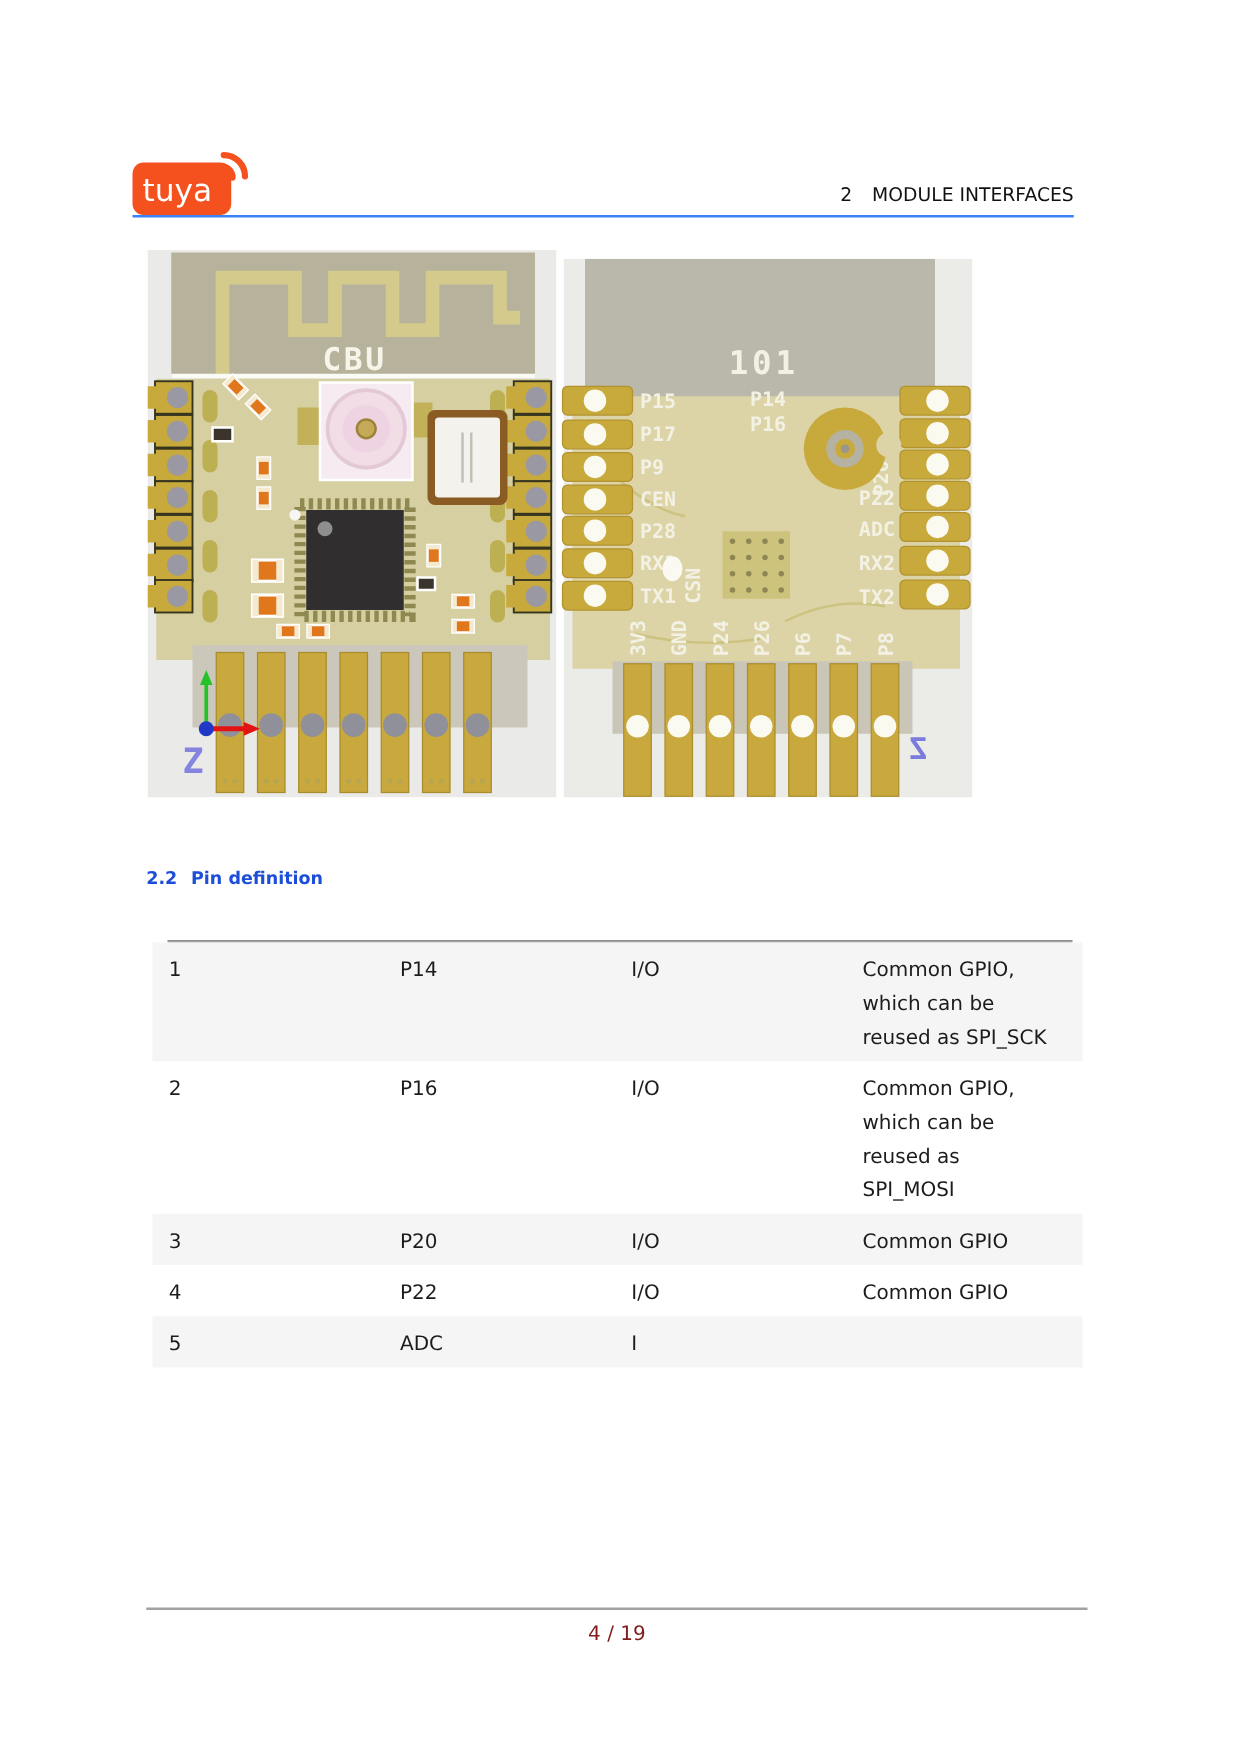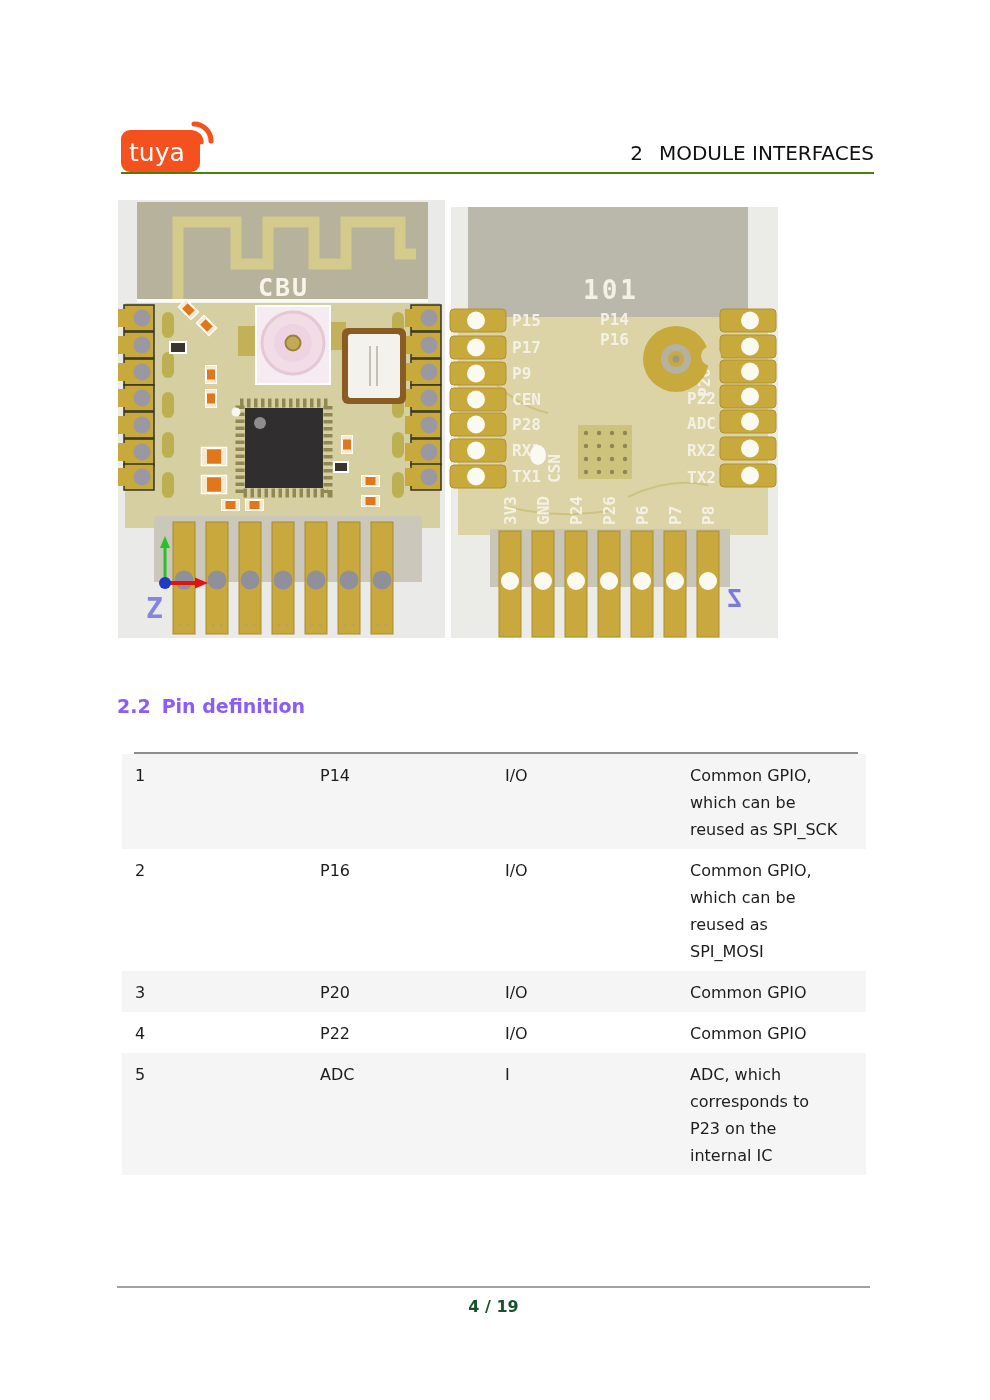--- a/index.html
+++ b/index.html
@@ -2,54 +2,54 @@
 <html><head>
 <meta charset="utf-8">
 <style>
   html,body { margin:0; padding:0; background:#ffffff; }
   .page {
     position:relative; width:990px; height:1400px; background:#ffffff;
     font-family:"DejaVu Sans", sans-serif; color:#1f1f1f; overflow:hidden;
   }
   
   .doc-header {
-    position:absolute; left:121px; top:120px; width:753px; height:52px;
-    border-bottom:2px solid #4d7c0f;
+    position:absolute; left:106px; top:120px; width:753px; height:52px;
+    border-bottom:2px solid #3b82f6;
   }
   .tuya-logo { position:absolute; left:0; top:0; overflow:visible; }
   .doc-header-title {
-    position:absolute; right:0; bottom:7px; font-size:20px; color:#111;
+    position:absolute; right:0; bottom:7px; font-size:15px; color:#111;
   }
   .doc-header-title .num { margin-right:16px; }
   
   .figures { position:absolute; left:118px; top:200px; width:714px; height:438px; }
   .pcb { position:absolute; }
   .pcb.front { left:0; top:0; }
   .pcb.back  { left:330px; top:7px; }
   .pcb text { font-family:"DejaVu Sans Mono", monospace; font-weight:bold; }
   
   .section-heading {
-    position:absolute; left:117px; top:695px; font-size:19px; font-weight:bold; color:#8b5cf6;
+    position:absolute; left:117px; top:695px; font-size:14px; font-weight:bold; color:#1d4ed8;
   }
   .section-heading .num { margin-right:11px; }
   
   .pin-table { position:absolute; left:122px; top:752px; width:744px; font-size:16px; }
   .rule { height:0; border-top:1px solid #8d8d8d; margin:0 8px 0 12px; }
   .t-head, .t-row { display:grid; grid-template-columns:185px 185px 185px 1fr; }
   .t-head { padding:13px 0; }
   .t-head span { padding-left:13px; line-height:27px; color:#1c1c1c; }
   .t-row { padding:8px 0 6px; }
   .t-row .c { padding-left:13px; line-height:27px; white-space:pre-line; color:#1c1c1c; }
   .t-row.shade { background:#f5f5f6; }
   
   .doc-footer {
     position:absolute; left:117px; top:1286px; width:753px;
     border-top:2px solid #a2a2a2; text-align:center;
   }
-  .doc-footer .pageno { display:inline-block; margin-top:9px; font-size:16px; color:#14532d;font-weight:bold; }
+  .doc-footer .pageno { display:inline-block; margin-top:9px; font-size:16px; color:#7f1d1d; }
 </style>
 </head>
 <body>
 
 <div class="page">
 
   <div class="doc-header">
     <svg class="tuya-logo" width="100" height="52" viewBox="0 0 100 52">
       <rect x="0" y="10" width="79" height="42" rx="9" fill="#F4511E"></rect>
       <text x="8" y="41" font-size="25" fill="#ffffff">tuya</text>
@@ -348,24 +348,20 @@
     <div class="t-row">
       <div class="c">4</div>
       <div class="c">P22</div>
       <div class="c">I/O</div>
       <div class="c">Common GPIO</div>
     </div>
     <div class="t-row shade">
       <div class="c">5</div>
       <div class="c">ADC</div>
       <div class="c">I</div>
-      <div class="c">ADC, which
-corresponds to
-P23 on the
-internal IC</div>
     </div>
   </div>
 
   <div class="doc-footer">
     <span class="pageno">4 / 19</span>
   </div>
 
 </div>
 
 </body></html>

